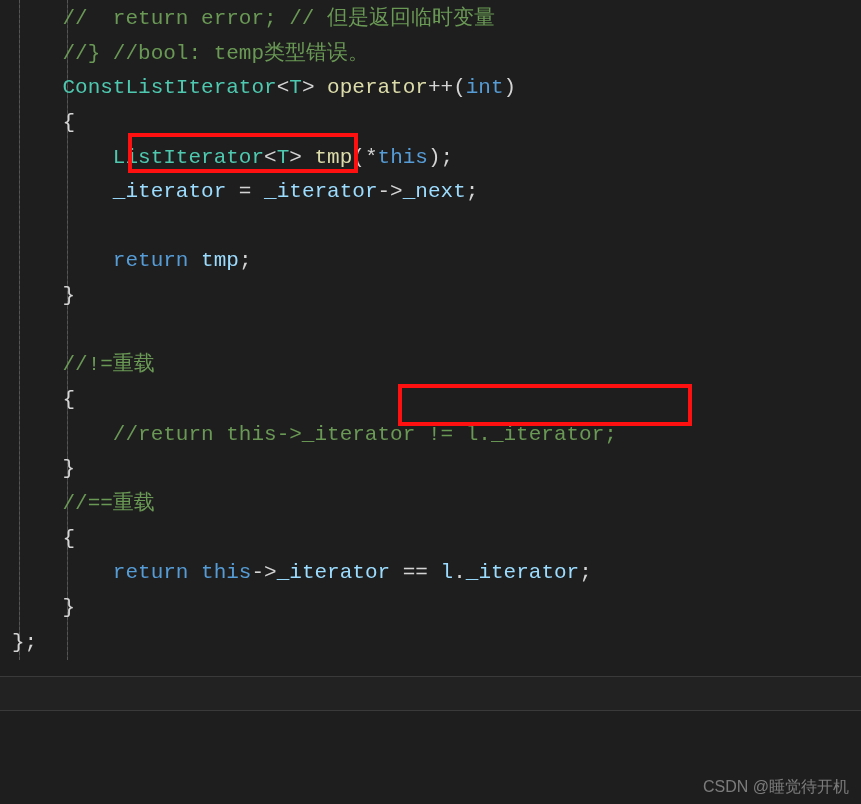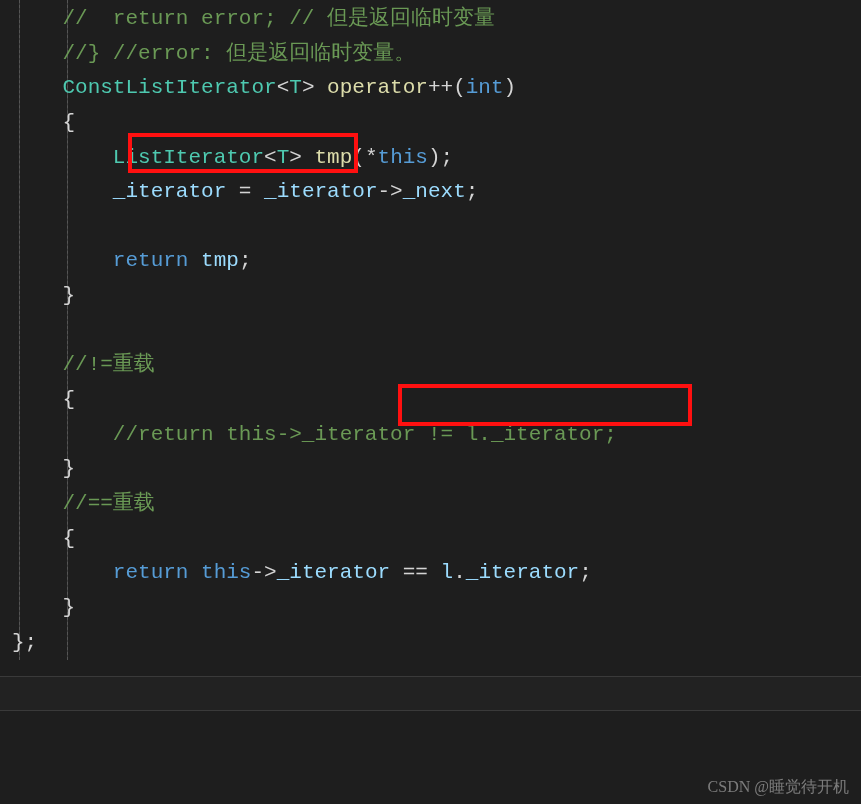--- a/index.html
+++ b/index.html
@@ -57,34 +57,34 @@
       position: absolute;
       border: 4px solid #ff1010;
       pointer-events: none;
     }
     .watermark {
       position: absolute;
       bottom: 6px;
       right: 12px;
       font-size: 16px;
       color: rgba(200,200,200,0.55);
-      font-family: Liberation Serif, serif;
+      font-family: Liberation Sans, sans-serif;
     }
   </style>
 </head>
 <body>
 
 <div class="code-area">
   <div class="indent-guide ig1"></div>
   <div class="indent-guide ig2"></div>
 
   <div class="hl-line" style="top: 676px;"></div>
 
   <div class="line">    <span class="comment">//  return error; // 但是返回临时变量</span></div>
-  <div class="line">    <span class="comment">//} //error: 但是返回临时变量。</span></div>
+  <div class="line">    <span class="comment">//} //bool: temp类型错误。</span></div>
   <div class="line">    <span class="type">ConstListIterator</span><span class="punct">&lt;</span><span class="type">T</span><span class="punct">&gt;</span> <span class="func">operator</span><span class="punct">++(</span><span class="keyword">int</span><span class="punct">)</span></div>
   <div class="line">    <span class="punct">{</span></div>
   <div class="line">        <span class="type">ListIterator</span><span class="punct">&lt;</span><span class="type">T</span><span class="punct">&gt;</span> <span class="func">tmp</span><span class="punct">(*</span><span class="this">this</span><span class="punct">);</span></div>
   <div class="line">        <span class="param">_iterator </span><span class="op">=</span><span class="param"> _iterator</span><span class="op">-&gt;</span><span class="param">_next</span><span class="punct">;</span></div>
   <div class="line"> </div>
   <div class="line">        <span class="keyword">return</span><span class="param"> tmp</span><span class="punct">;</span></div>
   <div class="line">    <span class="punct">}</span></div>
   <div class="line"> </div>
   <div class="line">    <span class="comment">//!=重载</span></div>
   <div class="line">    <span class="punct">{</span></div>

